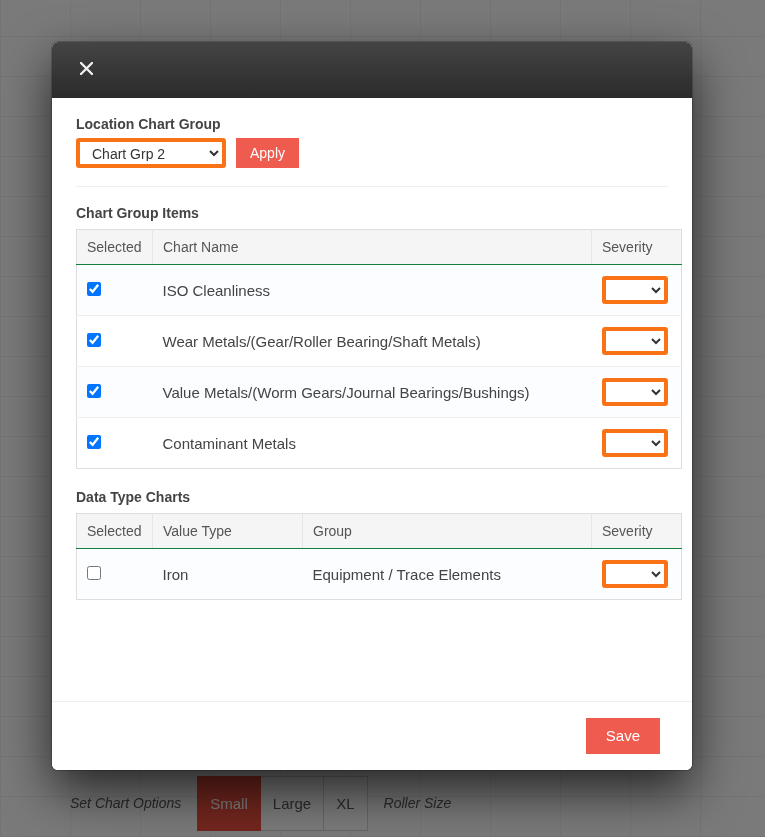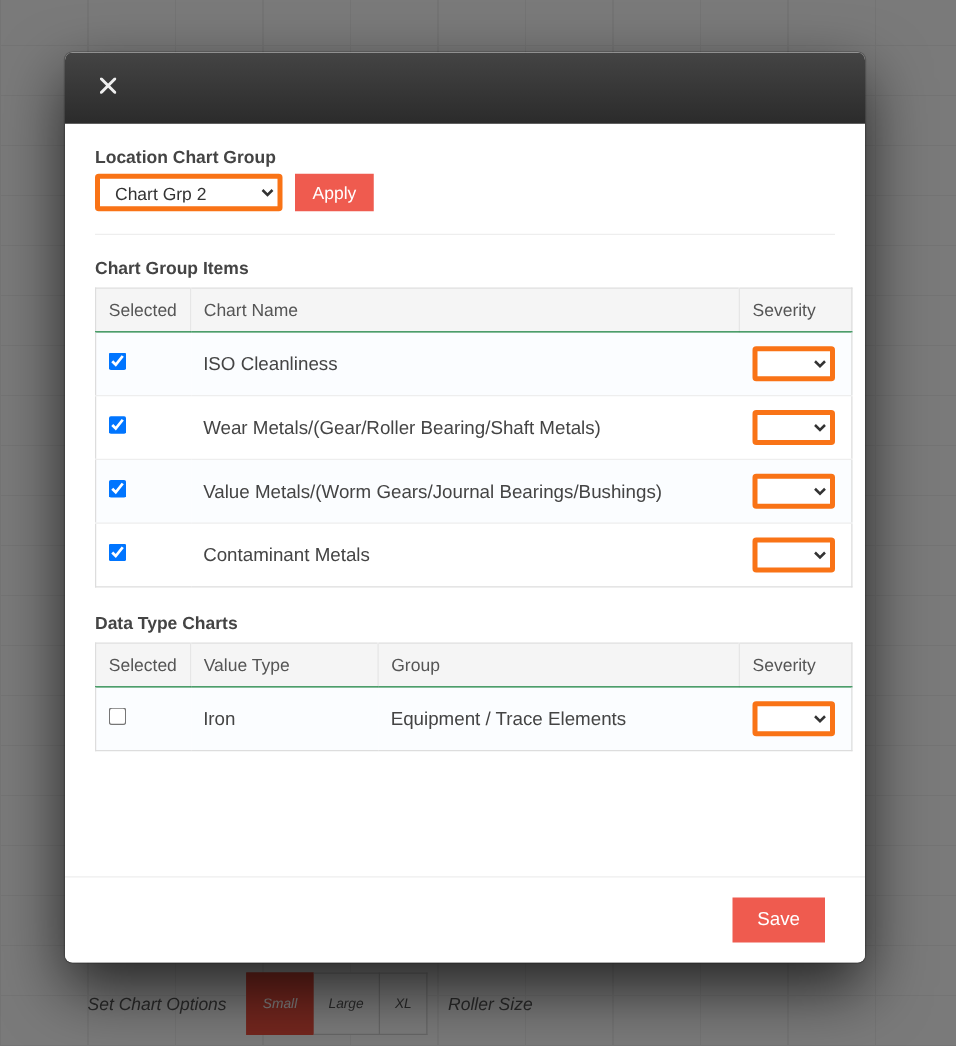--- a/index.html
+++ b/index.html
@@ -21,21 +21,21 @@
   }
   .bottom-bar {
     position: absolute; left: 16px; right: 0; bottom: 18px; height: 32px;
     display: flex; align-items: center; gap: 16px; padding: 0 10px;
     color: #444; font-style: italic; margin-left: 44px;
   }
   .bottom-bar .label { font-style: italic; color: #555; }
   .btn-group { display: flex; }
   .btn-group button {
     border: 1px solid #ccc; background: #f7f7f7; color: #555;
-    padding: 18px 12px; font-size: 11px; cursor: pointer; font-style: italic;
+    padding: 18px 12px; font-size: 15px; cursor: pointer;
   }
   .btn-group button + button { border-left: none; }
   .btn-group button.active { background: #e74c3c; color: #fff; border-color: #e74c3c; }
 
   
   .modal {
     position: absolute;
     left: 52px; top: 42px;
     width: 640px; height: 728px;
     background: #fff;

